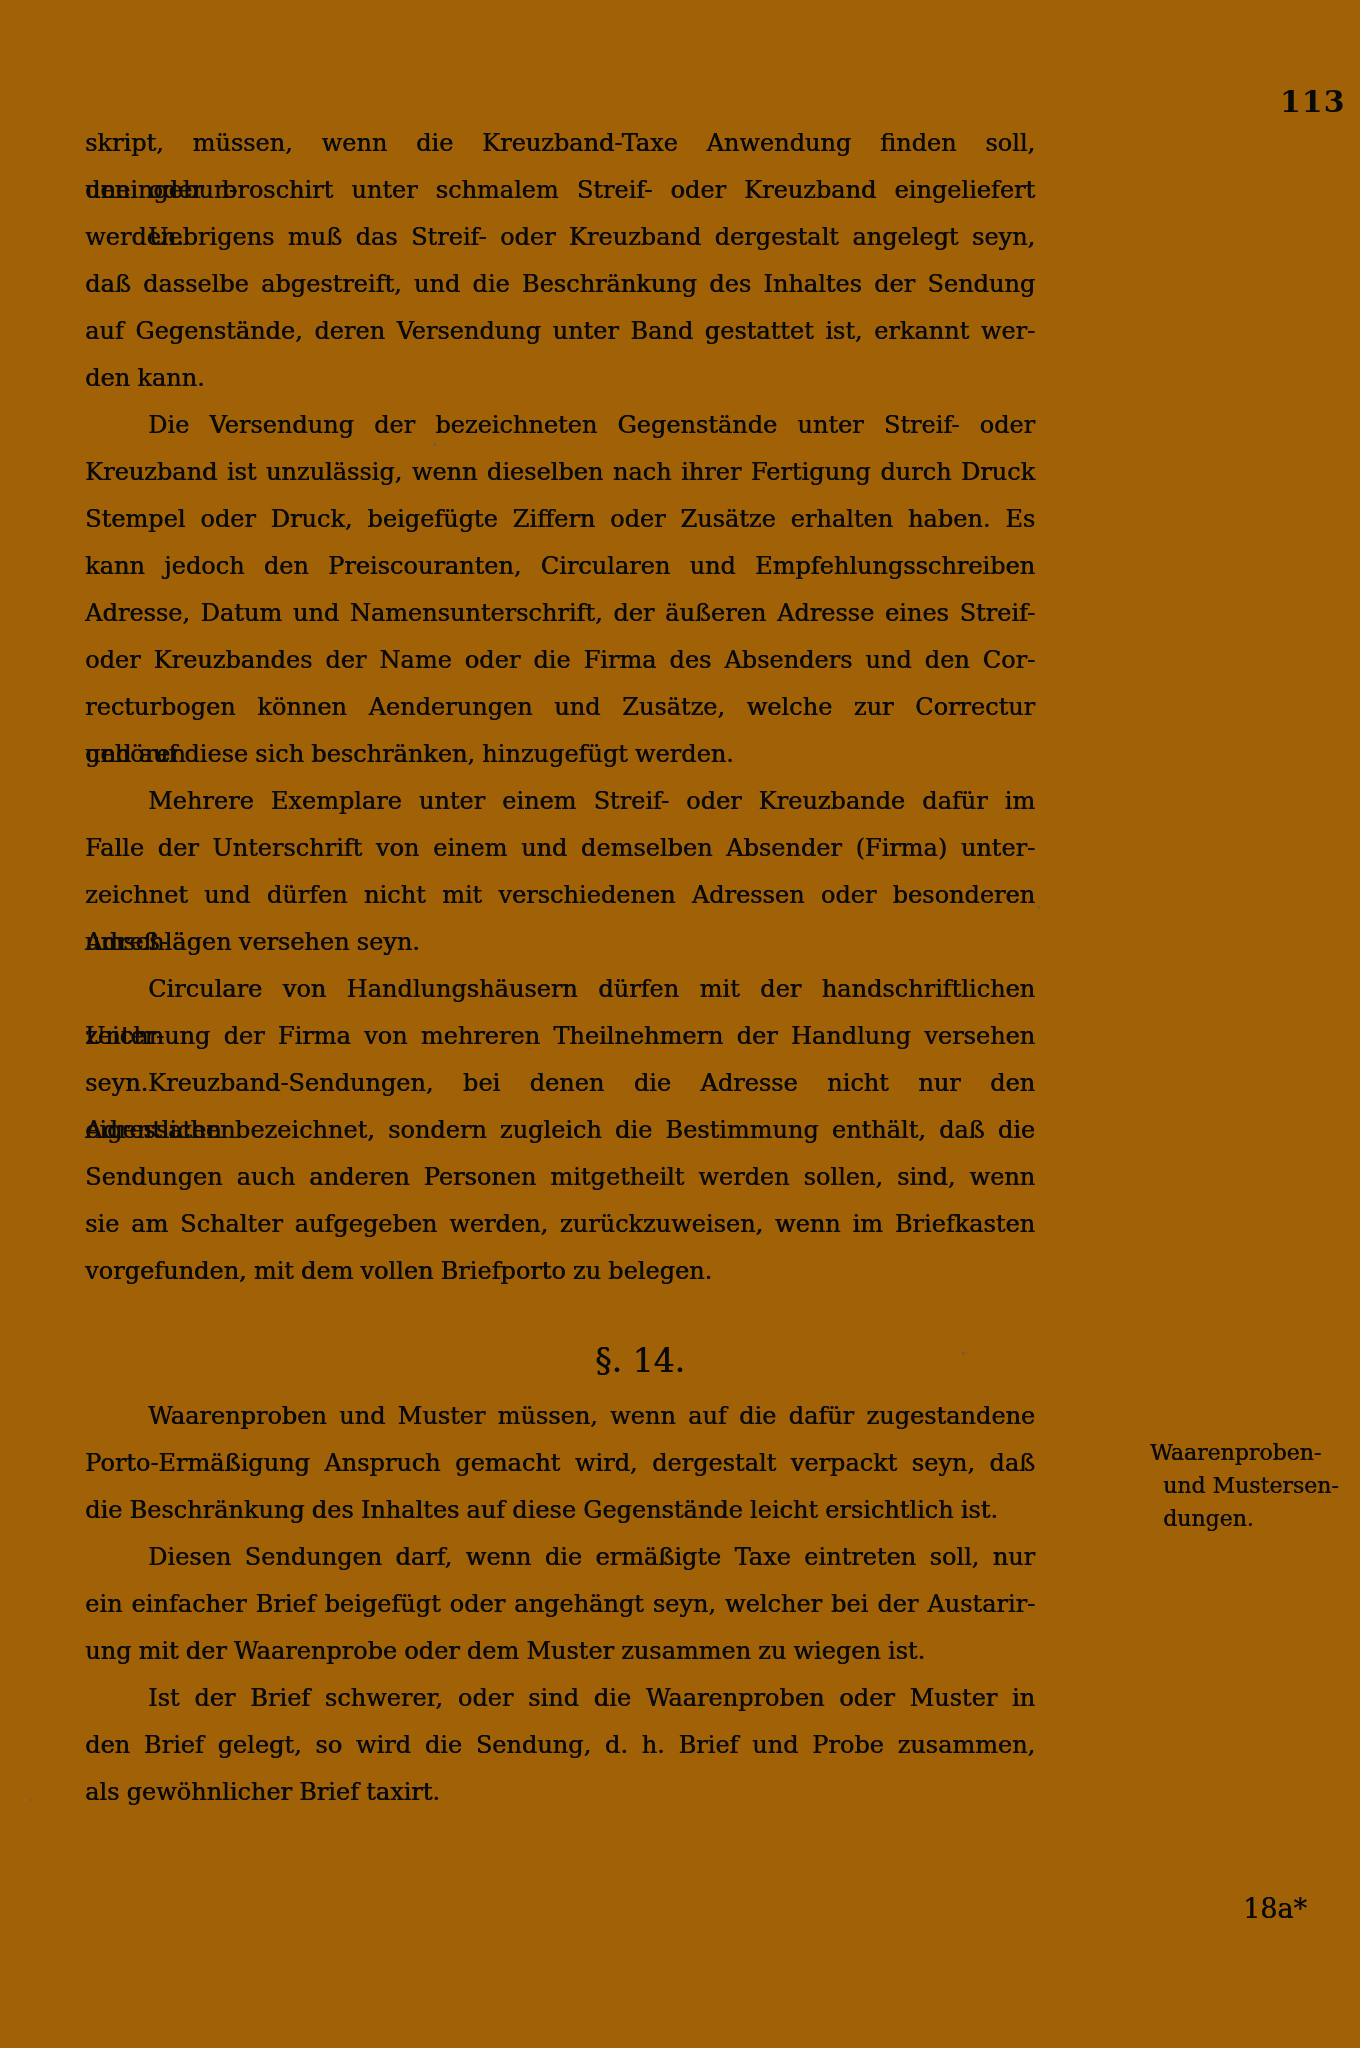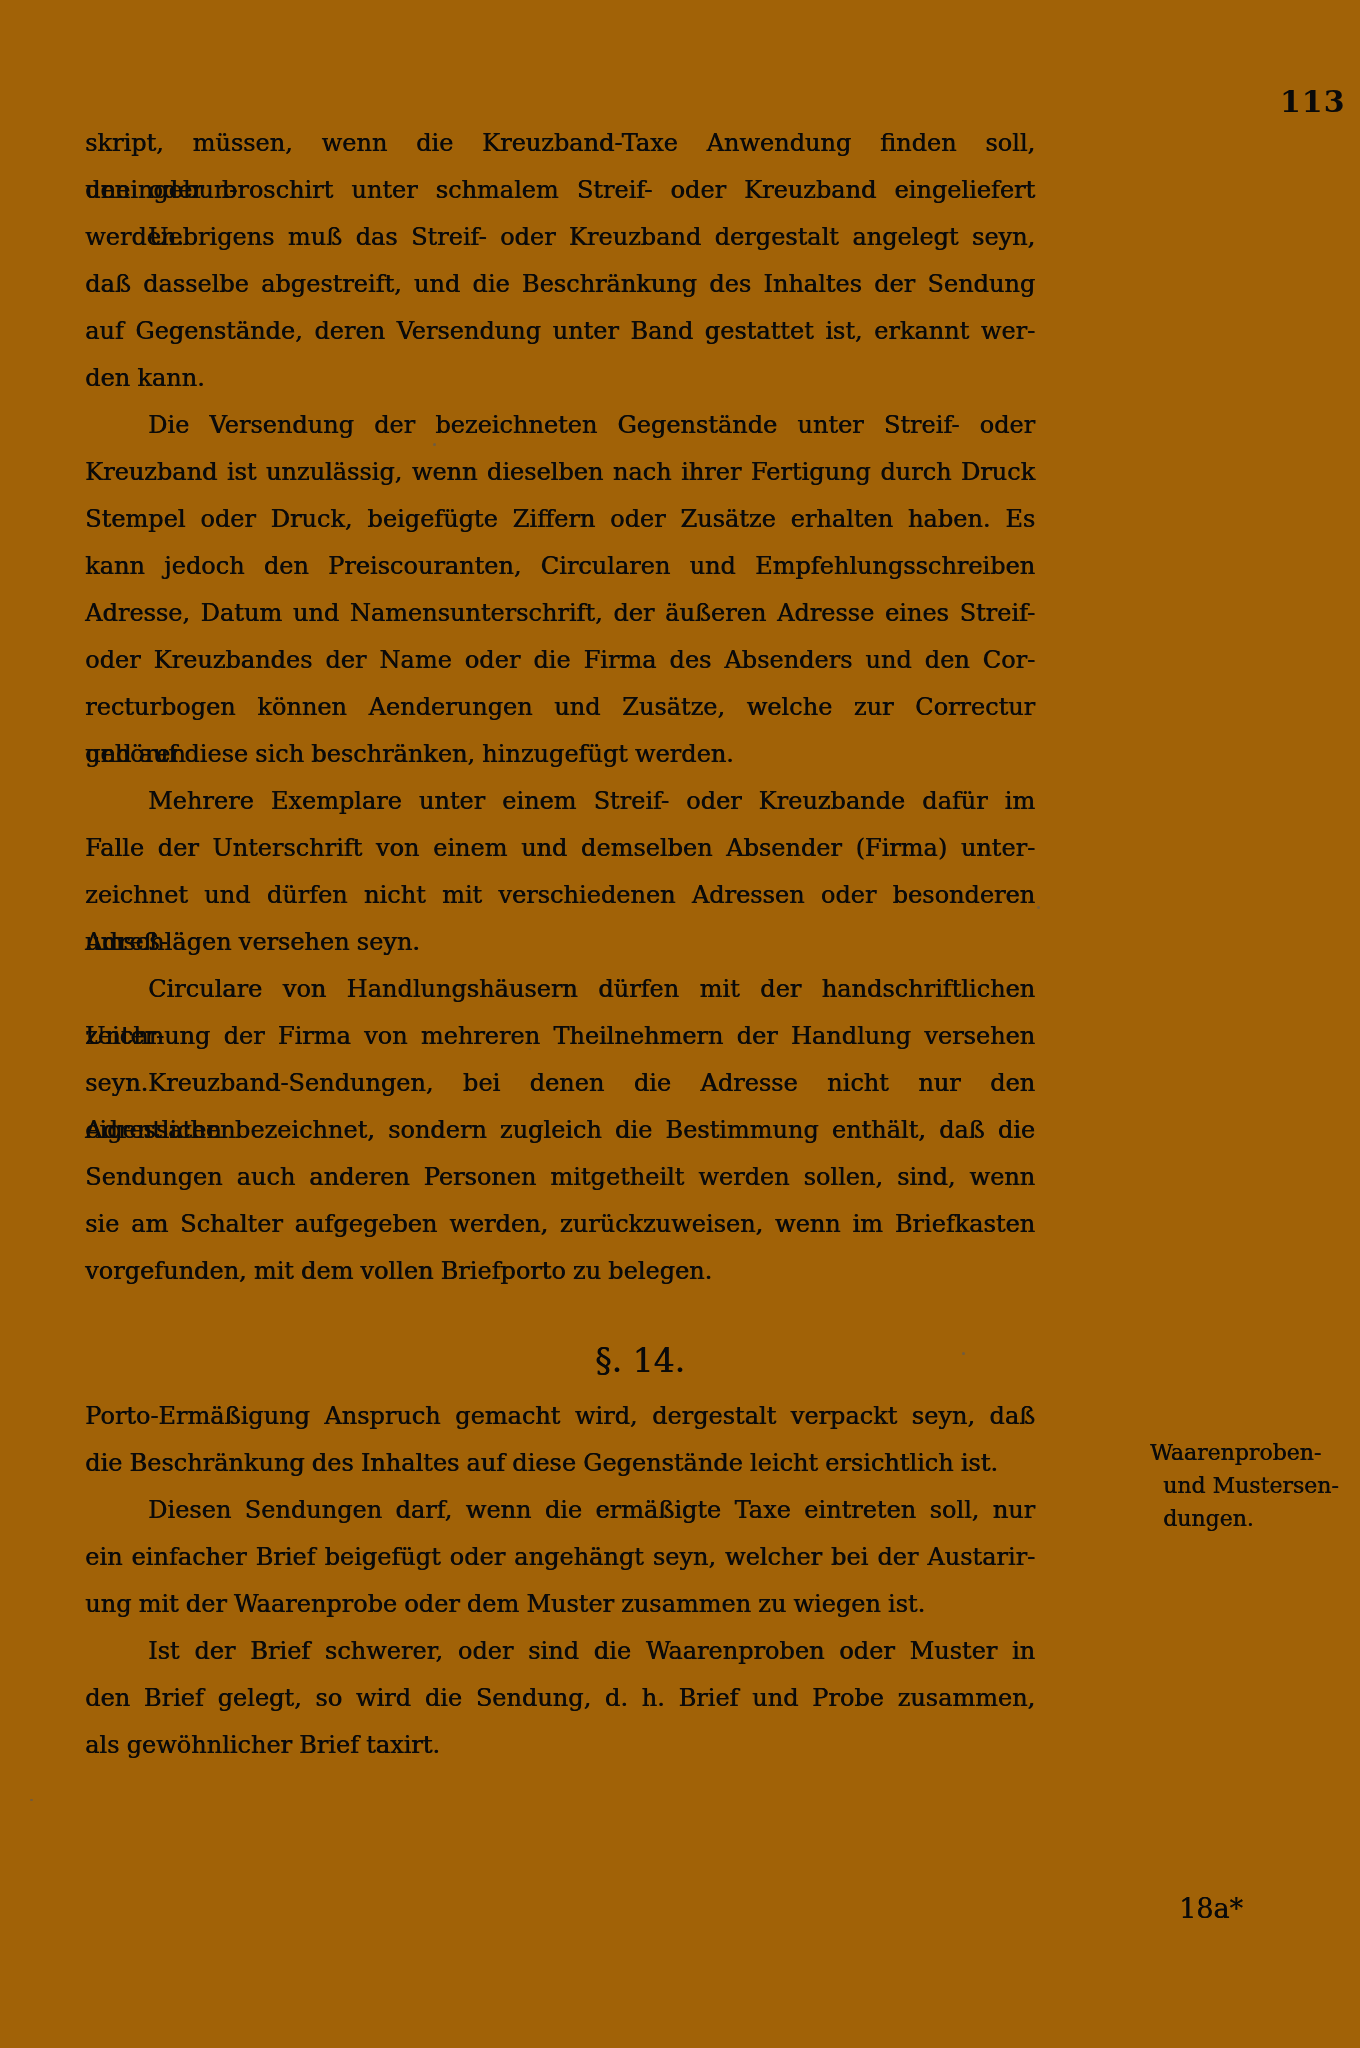--- a/index.html
+++ b/index.html
@@ -52,21 +52,21 @@
     top:1436px;
     width:206px;
     font-size:22px;
     line-height:33px;
     text-shadow:0.4px 0 0 currentColor;
   }
   .margin-note .mn2 { padding-left:13px; }
   .signature {
     position:absolute;
     top:1893px;
-    left:1179px;
+    left:1243px;
     font-size:27px;
     text-shadow:0.4px 0 0 currentColor;
   }
   .speck { position:absolute; background:#5a5a5a; border-radius:50%; opacity:0.7; }
 </style>
 </head>
 <body>
 
 <div class="page">
 
@@ -113,20 +113,21 @@
       <div class="ln j in">Kreuzband-Sendungen, bei denen die Adresse nicht nur den eigentlichen</div>
       <div class="ln j">Adressaten bezeichnet, sondern zugleich die Bestimmung enthält, daß die</div>
       <div class="ln j">Sendungen auch anderen Personen mitgetheilt werden sollen, sind, wenn</div>
       <div class="ln j">sie am Schalter aufgegeben werden, zurückzuweisen, wenn im Briefkasten</div>
       <div class="ln l">vorgefunden, mit dem vollen Briefporto zu belegen.</div>
     </div>
 
     <div class="heading">§. 14.</div>
 
     <div>
+      <div class="ln j in">Waarenproben und Muster müssen, wenn auf die dafür zugestandene</div>
       <div class="ln j">Porto-Ermäßigung Anspruch gemacht wird, dergestalt verpackt seyn, daß</div>
       <div class="ln l">die Beschränkung des Inhaltes auf diese Gegenstände leicht ersichtlich ist.</div>
     </div>
 
     <div>
       <div class="ln j in">Diesen Sendungen darf, wenn die ermäßigte Taxe eintreten soll, nur</div>
       <div class="ln j">ein einfacher Brief beigefügt oder angehängt seyn, welcher bei der Austarir-</div>
       <div class="ln l">ung mit der Waarenprobe oder dem Muster zusammen zu wiegen ist.</div>
     </div>
 

